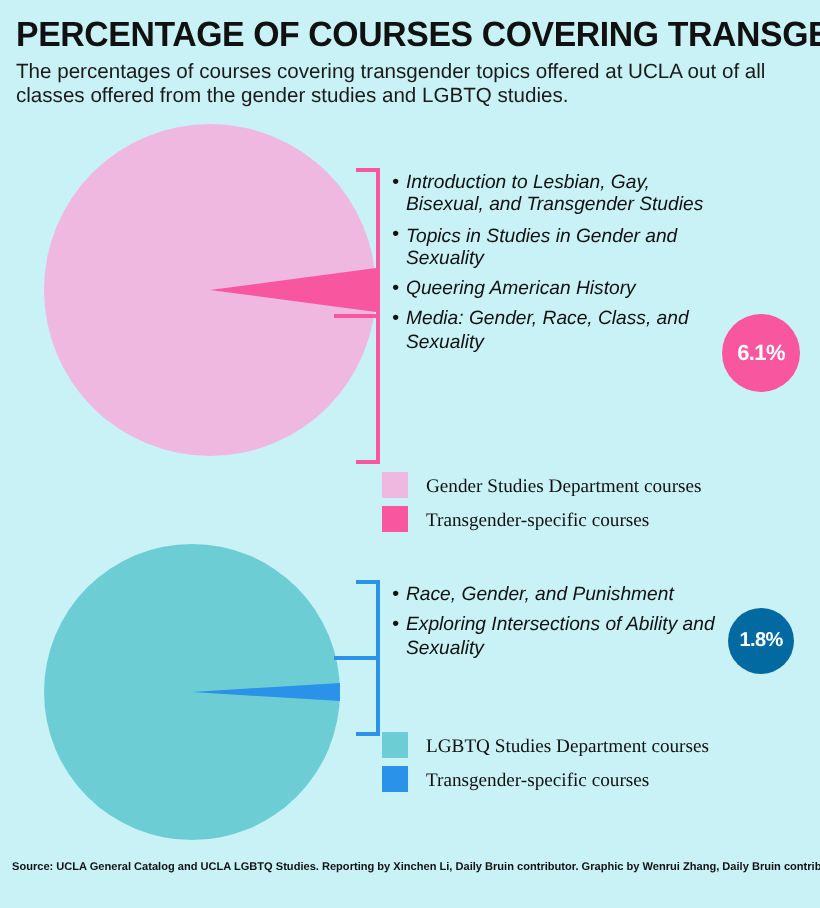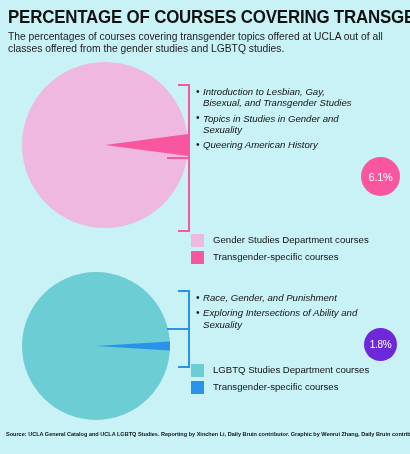--- a/index.html
+++ b/index.html
@@ -117,48 +117,49 @@
   }
 
   
   .badge {
     position: absolute;
     border-radius: 50%;
     display: flex;
     align-items: center;
     justify-content: center;
     color: #ffffff;
-    font-weight: normal;
+    font-weight: bold;
     letter-spacing: -0.3px;
   }
   #badge-gender {
     width: 39px; height: 39px;
     left: 361px; top: 157px;
     background: #f8569f;
     font-size: 11px;
   }
   #badge-lgbtq {
     width: 33px; height: 33px;
-    left: 364px; top: 328px;
-    background: #6d28d9;
+    left: 364px; top: 304px;
+    background: #0369a1;
     font-size: 10px;
   }
 
   
   .legend {
     position: absolute;
     left: 191px;
   }
   #legend-gender { top: 234px; }
   #legend-lgbtq  { top: 364px; }
   .legend-row {
     display: flex;
-    align-items: flex-start;
+    align-items: flex-end;
     height: 15px;
     margin-bottom: 2px;
+    font-family: Liberation Serif, serif;
   }
   .legend-swatch {
     width: 13px;
     height: 13px;
     margin-right: 9px;
     flex: 0 0 auto;
   }
   .legend-label {
     font-size: 9.6px;
     color: #111111;
@@ -203,20 +204,21 @@
       <div class="vbar" style="background:#f8569f;"></div>
       <div class="cap top" style="background:#f8569f;"></div>
       <div class="cap bottom" style="background:#f8569f;"></div>
       <div class="stem" style="background:#f8569f;"></div>
     </div>
 
     <ul class="course-list" style="left:196px; top:24px;">
       <li>Introduction to Lesbian, Gay, Bisexual, and Transgender Studies</li>
       <li>Topics in Studies in Gender and Sexuality</li>
       <li>Queering American History</li>
+      <li>Media: Gender, Race, Class, and Sexuality</li>
     </ul>
   </div>
 
   <div class="badge" id="badge-gender">6.1%</div>
 
   <div class="legend" id="legend-gender">
     <div class="legend-row">
       <span class="legend-swatch" style="background:#efb8e0;"></span>
       <span class="legend-label">Gender Studies Department courses</span>
     </div>

